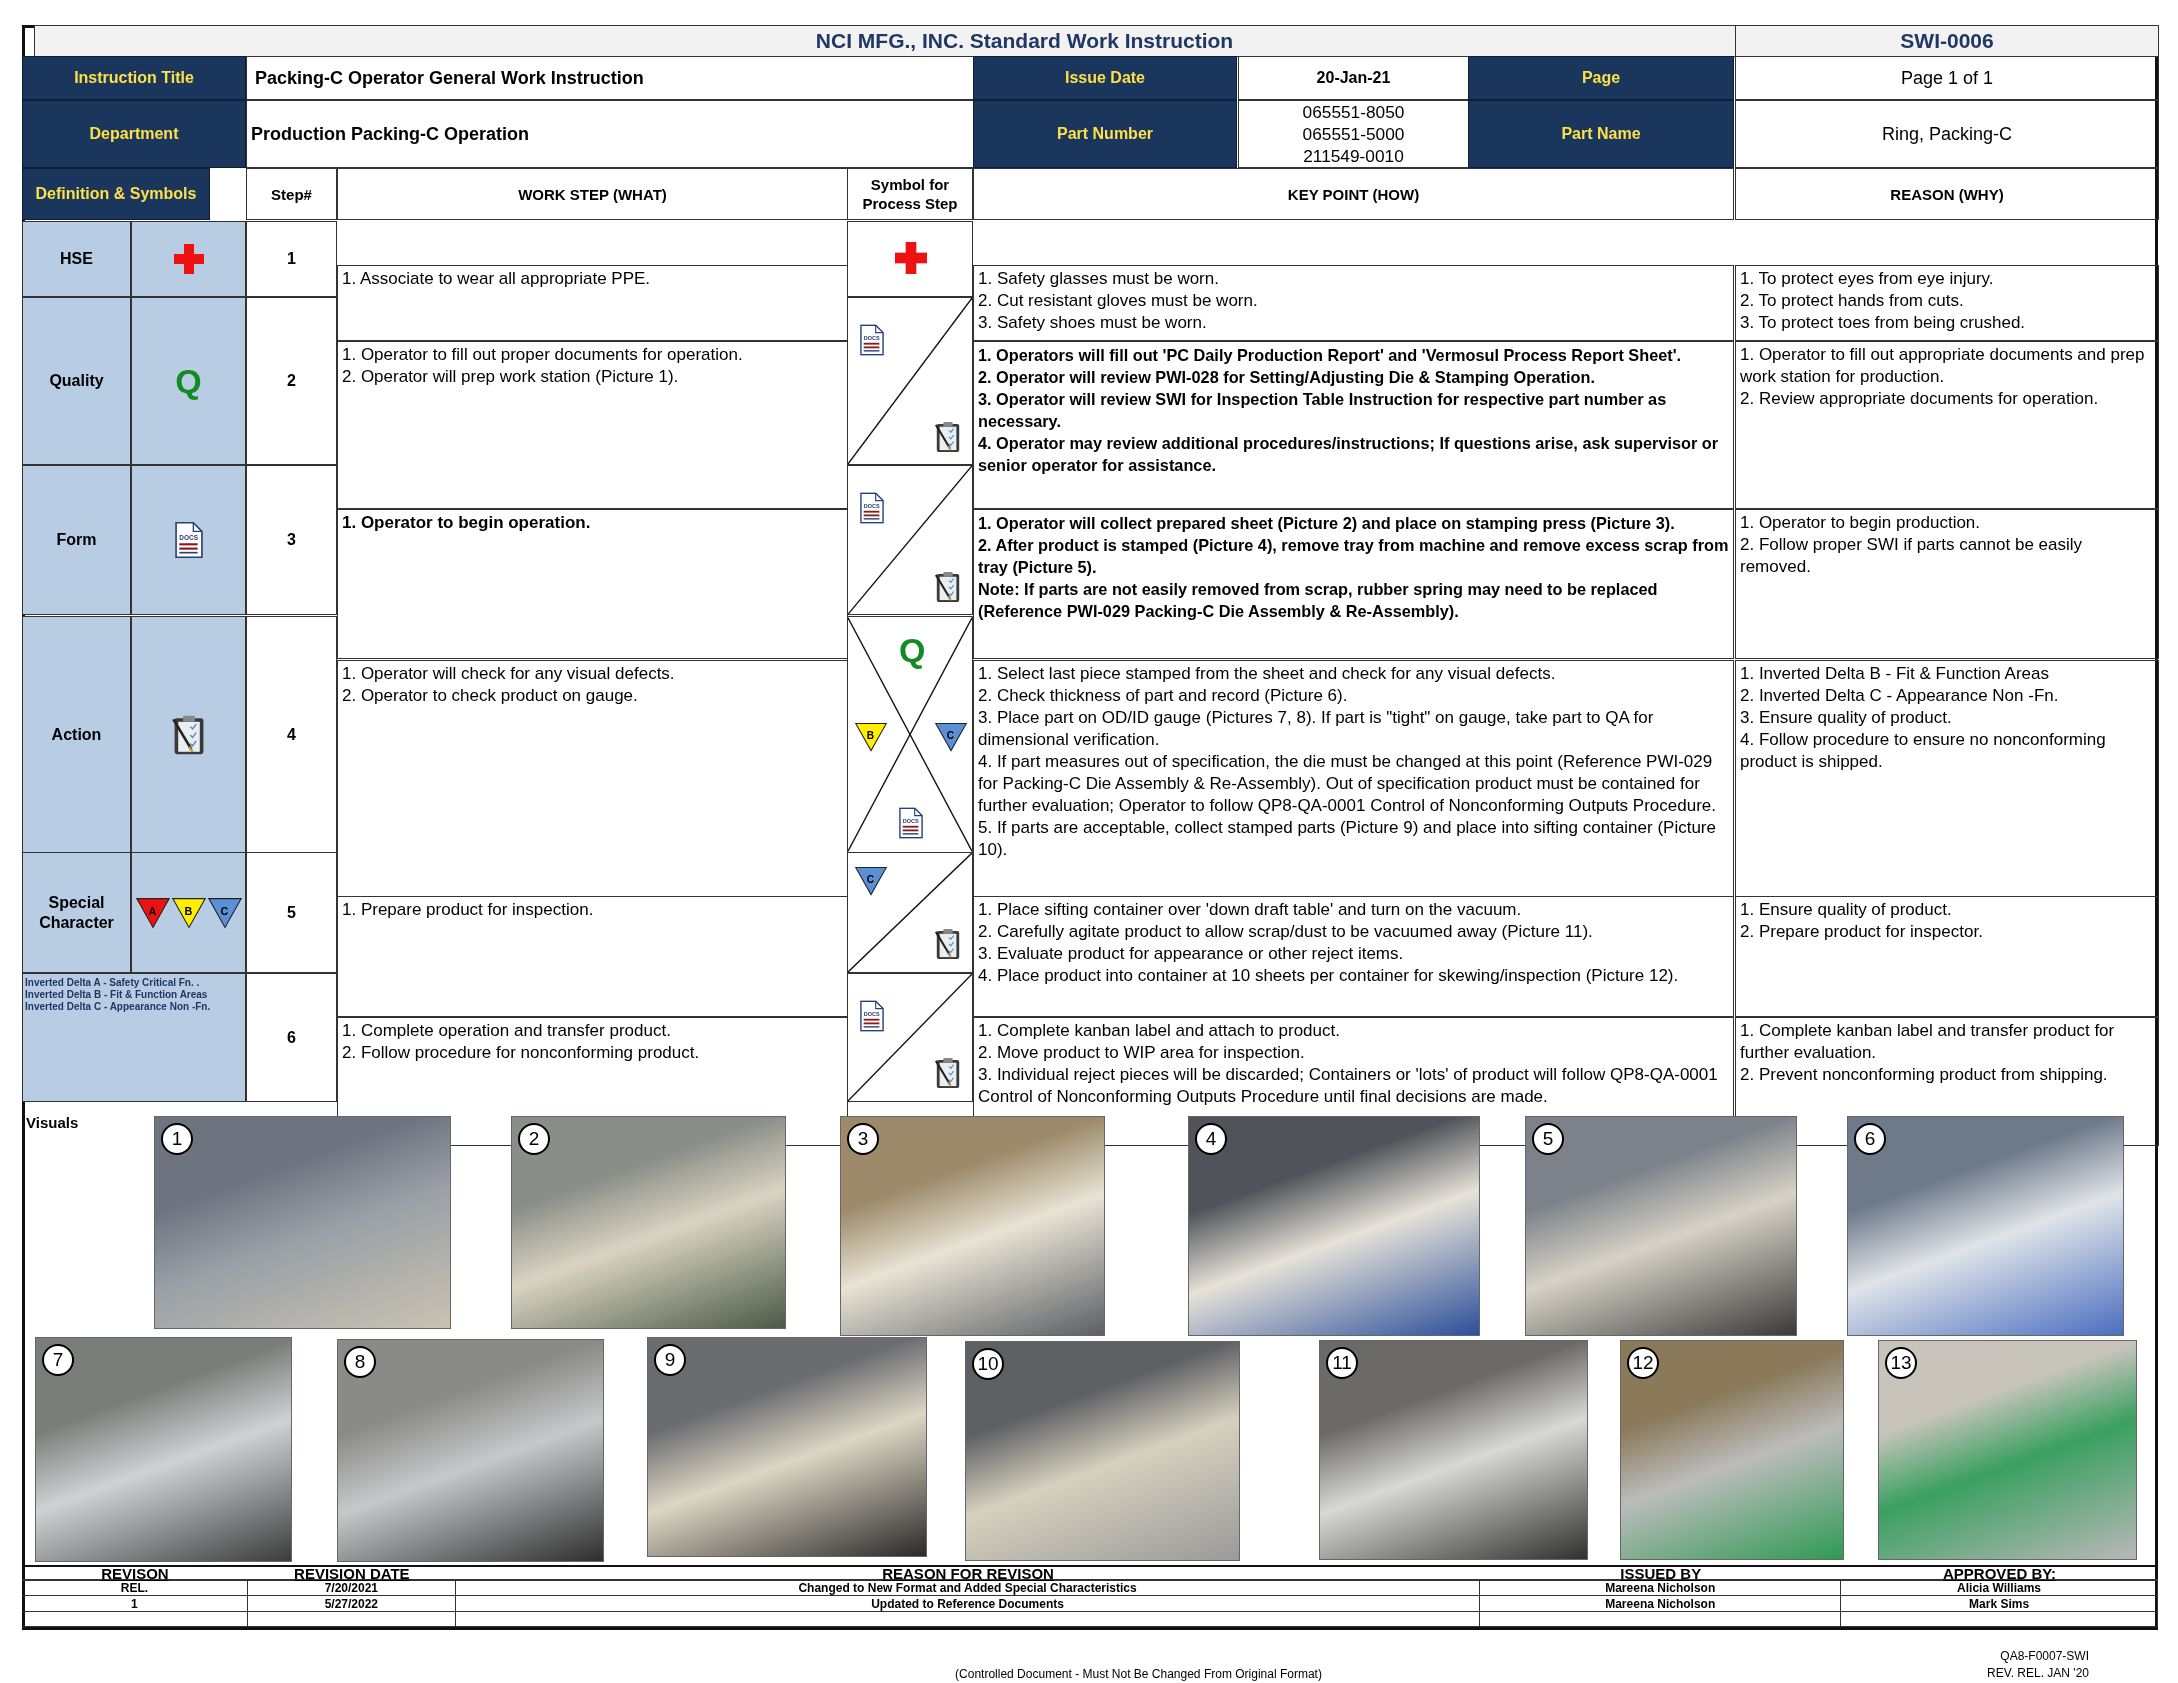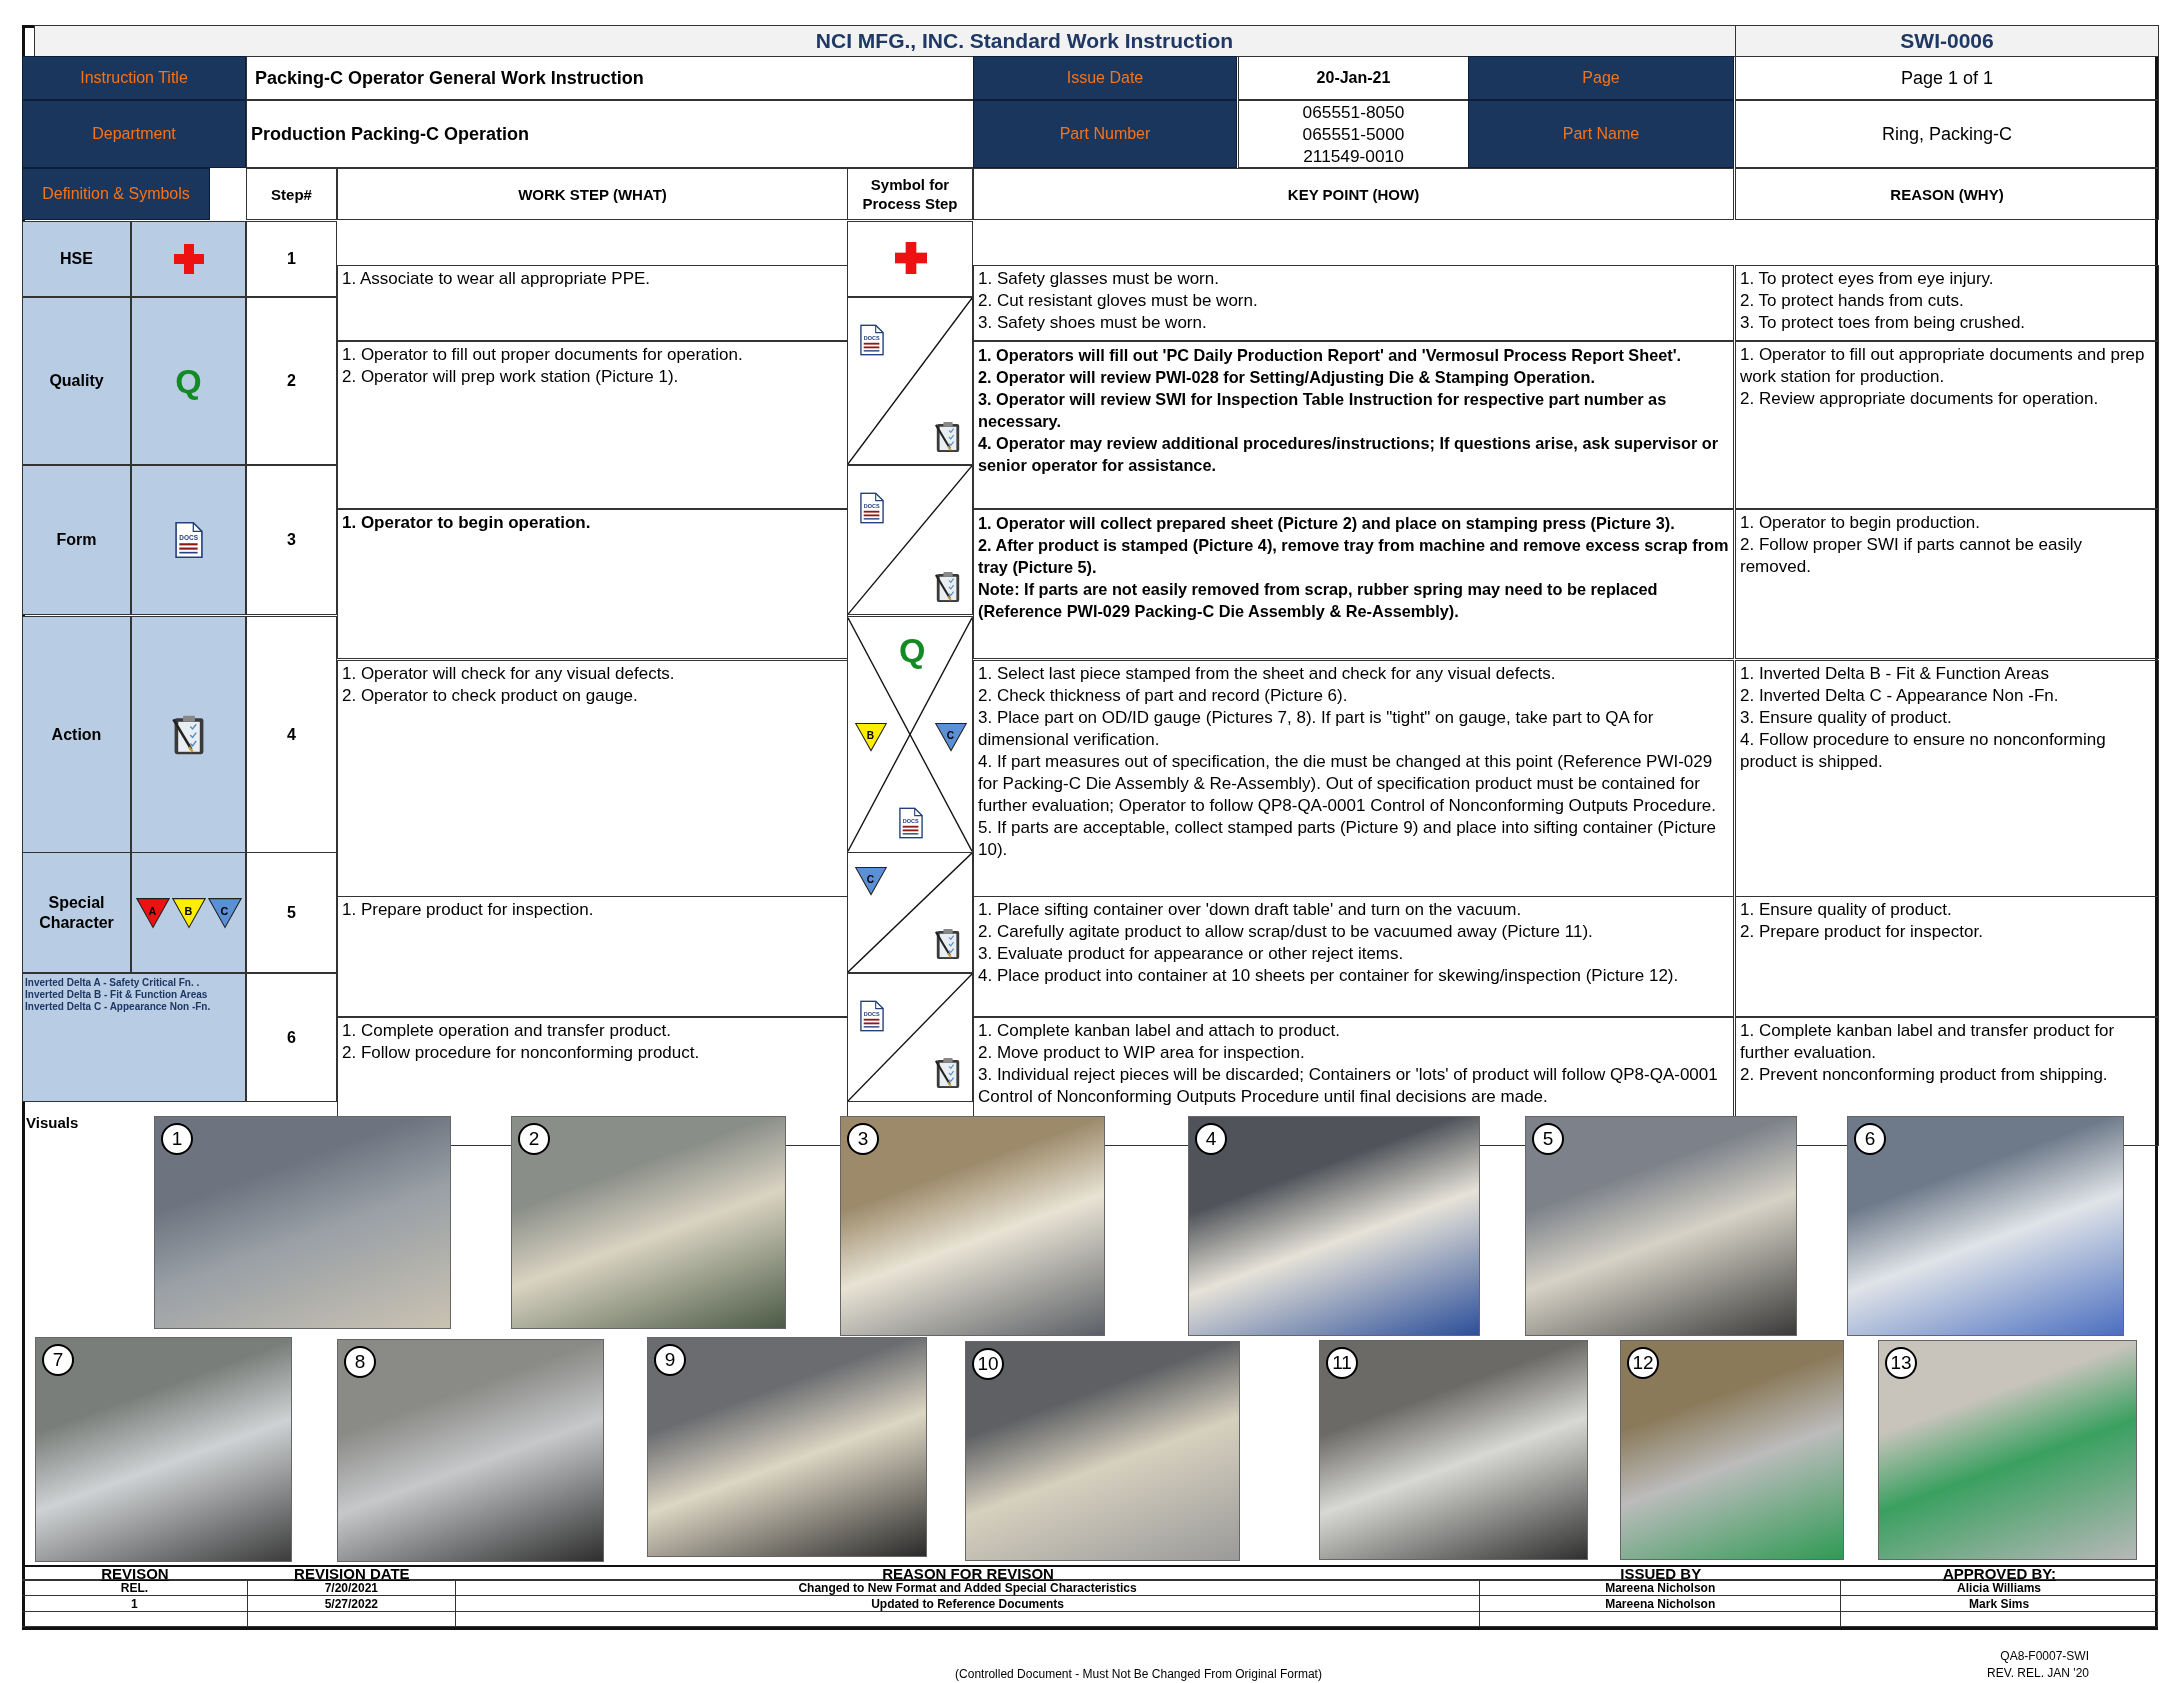--- a/index.html
+++ b/index.html
@@ -3,21 +3,21 @@
 <meta charset="utf-8">
 <style>
   * { box-sizing: border-box; margin: 0; padding: 0; }
   html, body { width: 2178px; height: 1683px; background: #ffffff; overflow: hidden; }
   body { font-family: "Liberation Sans", sans-serif; color: #000; position: relative; }
 
   .abs { position: absolute; }
   .sheet { position: absolute; left: 22px; top: 25px; width: 2136px; height: 1604px; border: 3px solid #111; }
 
   .cell { position: absolute; border: 1px solid #333; display: flex; align-items: center; justify-content: center; text-align: center; overflow: hidden; }
-  .navy { background: #1b365d; color: #f97316; font-weight: normal; font-size: 16px; border-color: #0d1f38; }
+  .navy { background: #1b365d; color: #fde047; font-weight: bold; font-size: 16px; border-color: #0d1f38; }
   .light { background: #b8cce4; }
   .titlebar { background: #f2f2f2; color: #1f3864; font-weight: bold; font-size: 21px; }
   .hdr { font-weight: bold; font-size: 15px; line-height: 19px; }
   .val { font-weight: bold; font-size: 18px; }
 
   .txt { position: absolute; font-size: 17px; line-height: 22px; padding: 2px 4px; text-align: left; overflow: hidden; border: 1px solid #333; margin-top: 44px; }
   .txt.bold { font-weight: bold; font-size: 16.3px; }
   .txt div { white-space: normal; }
 
   .stepnum { font-weight: bold; font-size: 16px; }

